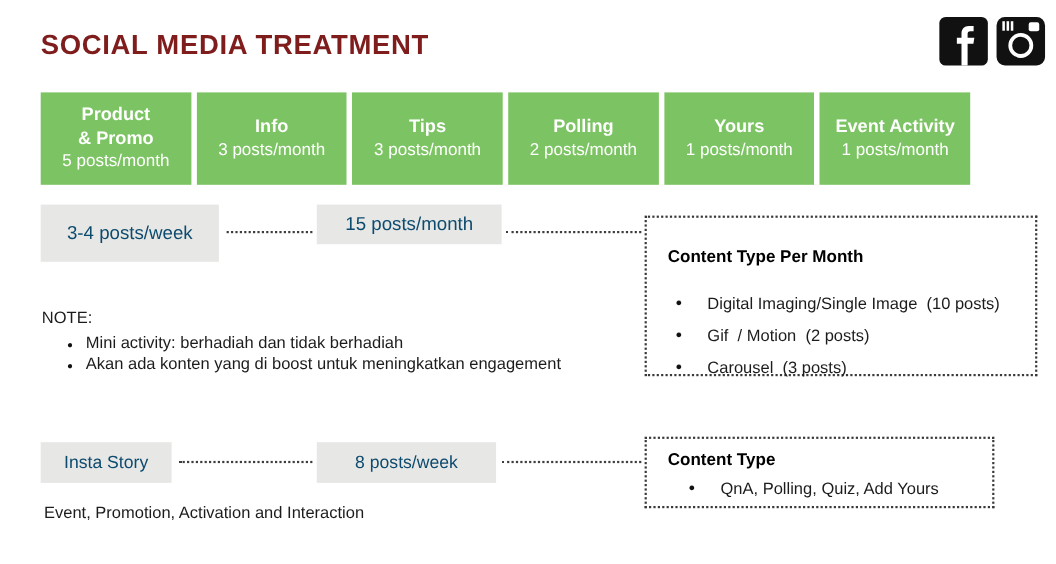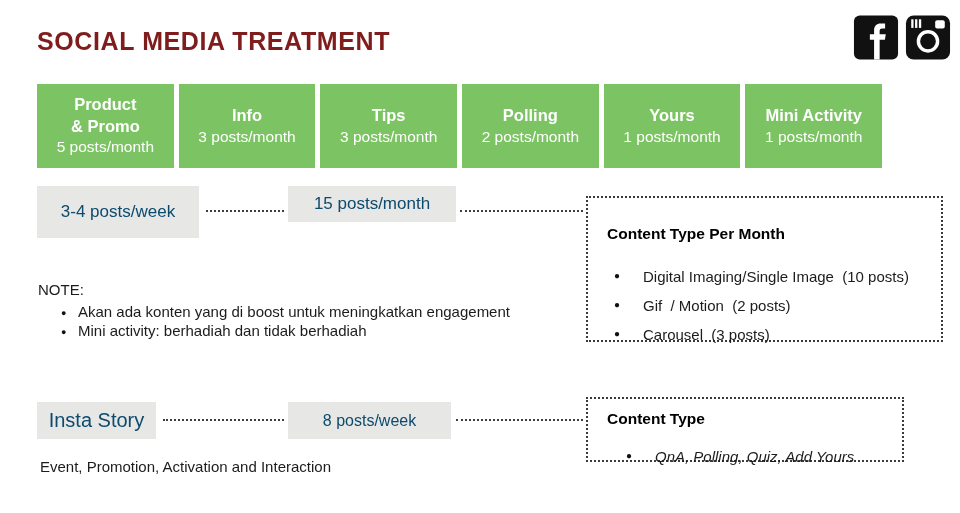--- a/index.html
+++ b/index.html
@@ -29,21 +29,21 @@
   .cat-title { font-weight:bold; font-size:16.5px; white-space:pre-line; }
   .cat-sub { font-size:15.5px; }
 
   
   .gray-box {
     position:absolute; background:#e7e7e5; color:#0c4a6e;
     display:flex; align-items:center; justify-content:center;
   }
   .gb-feed-week  { left:37px;  top:186px; width:162px; height:52px; font-size:17px; }
   .gb-feed-month { left:288px; top:186px; width:168px; height:36px; font-size:17px; }
-  .gb-story      { left:37px;  top:402px; width:119px; height:37px; font-size:20px; }
+  .gb-story      { left:37px;  top:402px; width:119px; height:37px; font-size:16px; }
   .gb-story-week { left:288px; top:402px; width:163px; height:37px; font-size:16px; }
 
   
   .dots { position:absolute; height:0; border-top:2px dotted #3d3d3d; }
   .dots-1 { left:206px; top:210px; width:78px; }
   .dots-2 { left:460px; top:210px; width:123px; }
   .dots-3 { left:163px; top:419px; width:121px; }
   .dots-4 { left:456px; top:419px; width:127px; }
 
   
@@ -54,21 +54,21 @@
   .box-story { left:586px; top:397px; width:318px; height:65px;  padding:11px 14px 0 19px; }
   .dashed-title { font-weight:bold; font-size:15.5px; color:#000000; }
   .bullet-list { margin-top:25px; }
   .bullet-item {
     position:relative; padding-left:36px; margin-bottom:12px;
     font-size:15px; color:#1c1c1c; white-space:pre-wrap;
   }
   .bullet-item::before {
     content:"●"; position:absolute; left:7px; top:2px; font-size:10px; color:#111;
   }
-  .box-story .bullet-list { margin-top:20px;font-style:italic; }
+  .box-story .bullet-list { margin-top:8px; }
   .box-story .bullet-item { padding-left:48px; }
   .box-story .bullet-item::before { left:19px; }
 
   
   .note-block { position:absolute; left:38px; top:281px; width:560px; font-size:15px; }
   .note-label { margin-bottom:4px; color:#1c1c1c; }
   .note-item {
     position:relative; padding-left:40px; line-height:19px;
     color:#1c1c1c; white-space:pre-wrap;
   }
@@ -120,43 +120,43 @@
     </div>
     <div class="cat-box">
       <div class="cat-title">Polling</div>
       <div class="cat-sub">2 posts/month</div>
     </div>
     <div class="cat-box">
       <div class="cat-title">Yours</div>
       <div class="cat-sub">1 posts/month</div>
     </div>
     <div class="cat-box">
-      <div class="cat-title">Mini Activity</div>
+      <div class="cat-title">Event Activity</div>
       <div class="cat-sub">1 posts/month</div>
     </div>
   </div>
 
   <div class="gray-box gb-feed-week">3-4 posts/week</div>
   <div class="dots dots-1"></div>
   <div class="gray-box gb-feed-month">15 posts/month</div>
   <div class="dots dots-2"></div>
 
   <div class="dashed-box box-month">
     <div class="dashed-title">Content Type Per Month</div>
     <div class="bullet-list">
       <div class="bullet-item">Digital Imaging/Single Image  (10 posts)</div>
       <div class="bullet-item">Gif  / Motion  (2 posts)</div>
       <div class="bullet-item">Carousel  (3 posts)</div>
     </div>
   </div>
 
   <div class="note-block">
     <div class="note-label">NOTE:</div>
+    <div class="note-item">Mini activity: berhadiah dan tidak berhadiah</div>
     <div class="note-item">Akan ada konten yang di boost untuk meningkatkan engagement</div>
-    <div class="note-item">Mini activity: berhadiah dan tidak berhadiah</div>
   </div>
 
   <div class="gray-box gb-story">Insta Story</div>
   <div class="dots dots-3"></div>
   <div class="gray-box gb-story-week">8 posts/week</div>
   <div class="dots dots-4"></div>
 
   <div class="dashed-box box-story">
     <div class="dashed-title">Content Type</div>
     <div class="bullet-list">

